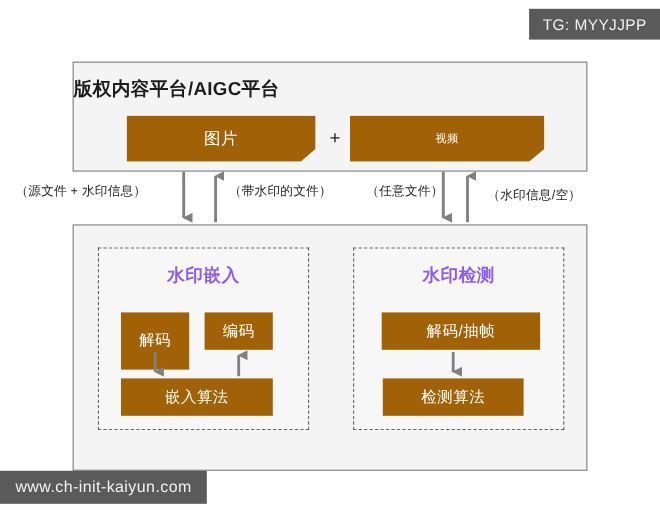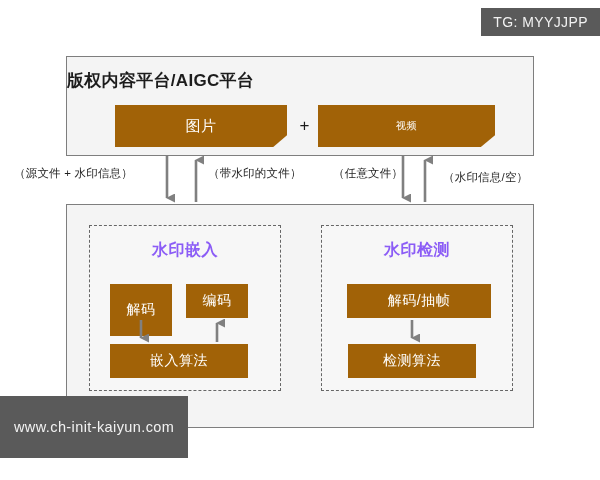--- a/index.html
+++ b/index.html
@@ -31,21 +31,21 @@
   #tg-badge {
     right: 0;
     top: 8px;
     height: 28px;
     padding: 0 12px;
   }
   #site-badge {
     left: 0;
     bottom: 22px;
     height: 30px;
-    padding: 16px 14px;
+    padding: 0 14px;
     font-size: 14.5px;
   }
 
   
   .panel {
     position: absolute;
     background: #f4f4f4;
     border: 1.6px solid #7e7e7e;
     box-sizing: border-box;
   }

